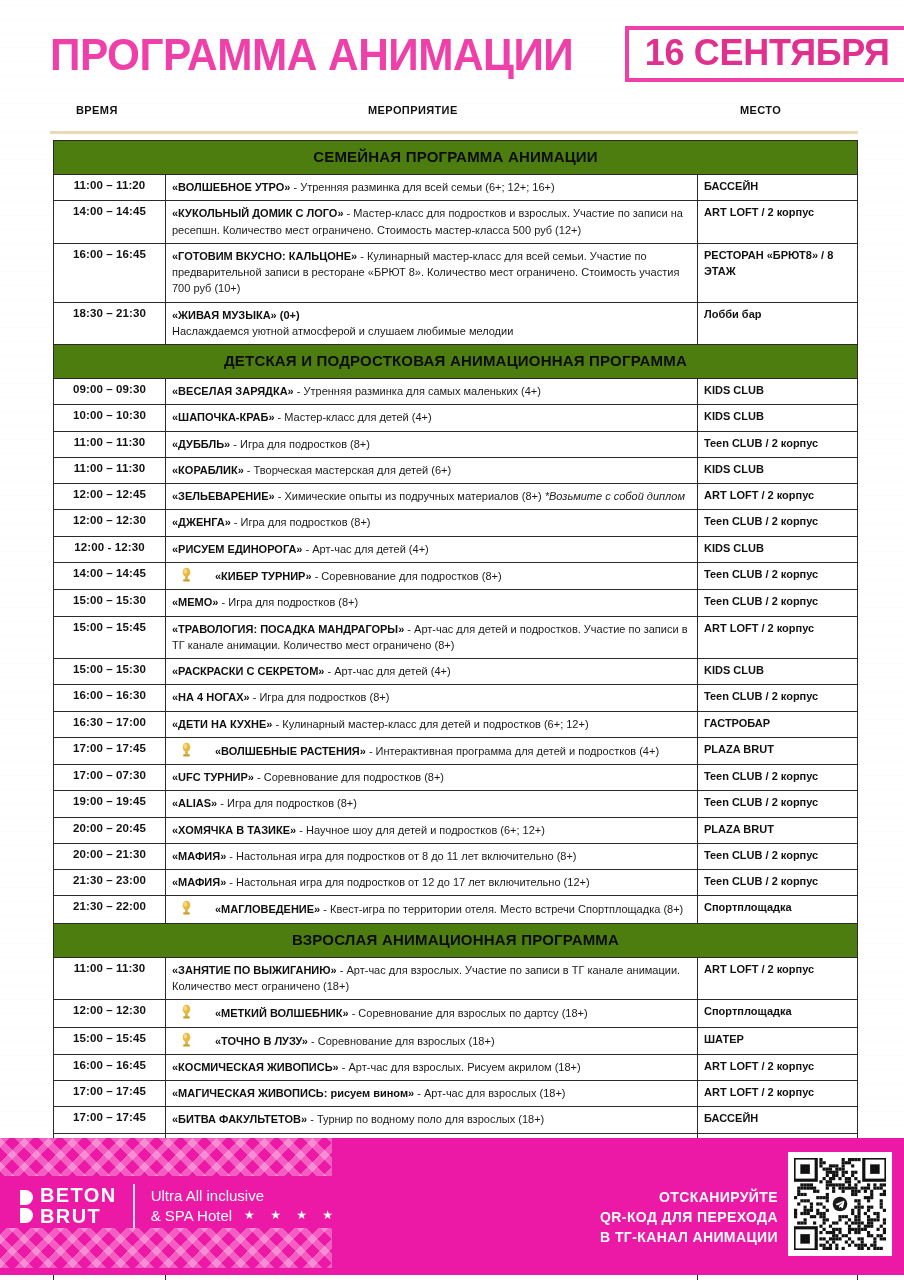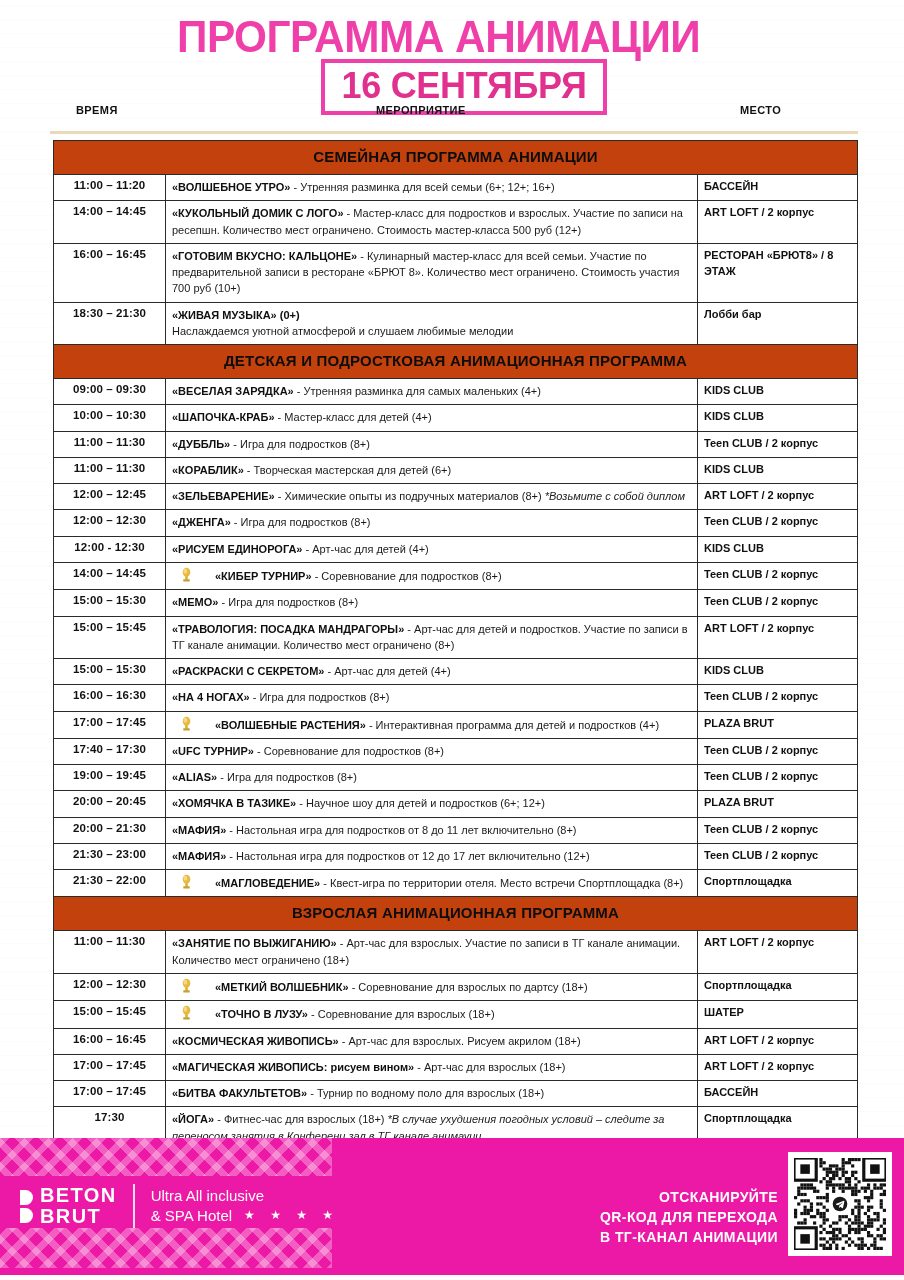--- a/index.html
+++ b/index.html
@@ -38,21 +38,20 @@
   
   .header {
     position: absolute;
     left: 50px;
     top: 14px;
     width: 810px;
     height: 80px;
     display: flex;
     align-items: center;
     z-index: 2;
-    flex-direction: column;
   }
   .header-title {
     font-size: 45px;
     font-weight: 700;
     color: #ef3fa8;
     letter-spacing: -0.5px;
     line-height: 1;
     white-space: nowrap;
     transform: scaleX(0.94);
     transform-origin: left center;
@@ -87,21 +86,21 @@
   }
   .col-headers .ch {
     position: absolute;
     font-size: 11px;
     font-weight: 700;
     color: #111;
     letter-spacing: 0.4px;
     top: 0;
   }
   .ch-time   { left: 26px; }
-  .ch-event  { left: 318px; margin-left: 8px; }
+  .ch-event  { left: 318px; }
   .ch-place  { left: 690px; }
 
   .rule {
     position: absolute;
     left: 50px;
     top: 131px;
     width: 808px;
     height: 3px;
     background: #ead9b5;
     z-index: 2;
@@ -167,21 +166,21 @@
   }
 
   
   .section-band td {
     text-align: center;
     padding: 7px 0 8px 0;
     border-left: 1.6px solid #2a2a2a;
     border-right: 1.6px solid #2a2a2a;
     border-top: 1.6px solid #2a2a2a;
     border-bottom: 1.6px solid #2a2a2a;
-    background: #c2410c;
+    background: #4d7c0f;
   }
   .section-band .section-title {
     font-size: 15px;
     font-weight: 700;
     letter-spacing: 0.2px;
     color: #0d0d0d;
   }
   
 
   
@@ -443,31 +442,36 @@
           <td class="cell-time">15:00 – 15:30</td>
           <td class="cell-event"><span class="ev-name">«РАСКРАСКИ С СЕКРЕТОМ»</span><span class="ev-desc"> - Арт-час для детей (4+)</span></td>
           <td class="cell-place">KIDS CLUB</td>
         </tr>
         <tr>
           <td class="cell-time">16:00 – 16:30</td>
           <td class="cell-event"><span class="ev-name">«НА 4 НОГАХ»</span><span class="ev-desc"> - Игра для подростков (8+)</span></td>
           <td class="cell-place">Teen CLUB / 2 корпус</td>
         </tr>
         <tr>
+          <td class="cell-time">16:30 – 17:00</td>
+          <td class="cell-event"><span class="ev-name">«ДЕТИ НА КУХНЕ»</span><span class="ev-desc"> - Кулинарный мастер-класс для детей и подростков (6+; 12+)</span></td>
+          <td class="cell-place">ГАСТРОБАР</td>
+        </tr>
+        <tr>
           <td class="cell-time">17:00 – 17:45</td>
           <td class="cell-event"><span class="ev-icon"><svg width="13" height="16" viewBox="0 0 24 28" aria-hidden="true">
                 <ellipse cx="12" cy="9" rx="7" ry="8.5" fill="#e8b93f"></ellipse>
                 <ellipse cx="10" cy="7" rx="3.4" ry="4.6" fill="#f5d884"></ellipse>
                 <rect x="9.6" y="16.5" width="4.8" height="6" fill="#dcae34"></rect>
                 <rect x="6" y="22" width="12" height="4" rx="1" fill="#c99c2c"></rect>
               </svg></span><span class="ev-name">«ВОЛШЕБНЫЕ РАСТЕНИЯ»</span><span class="ev-desc"> - Интерактивная программа для детей и подростков (4+)</span></td>
           <td class="cell-place">PLAZA BRUT</td>
         </tr>
         <tr>
-          <td class="cell-time">17:40 – 17:30</td>
+          <td class="cell-time">17:00 – 07:30</td>
           <td class="cell-event"><span class="ev-name">«UFC ТУРНИР»</span><span class="ev-desc"> - Соревнование для подростков (8+)</span></td>
           <td class="cell-place">Teen CLUB / 2 корпус</td>
         </tr>
         <tr>
           <td class="cell-time">19:00 – 19:45</td>
           <td class="cell-event"><span class="ev-name">«ALIAS»</span><span class="ev-desc"> - Игра для подростков (8+)</span></td>
           <td class="cell-place">Teen CLUB / 2 корпус</td>
         </tr>
         <tr>
           <td class="cell-time">20:00 – 20:45</td>

